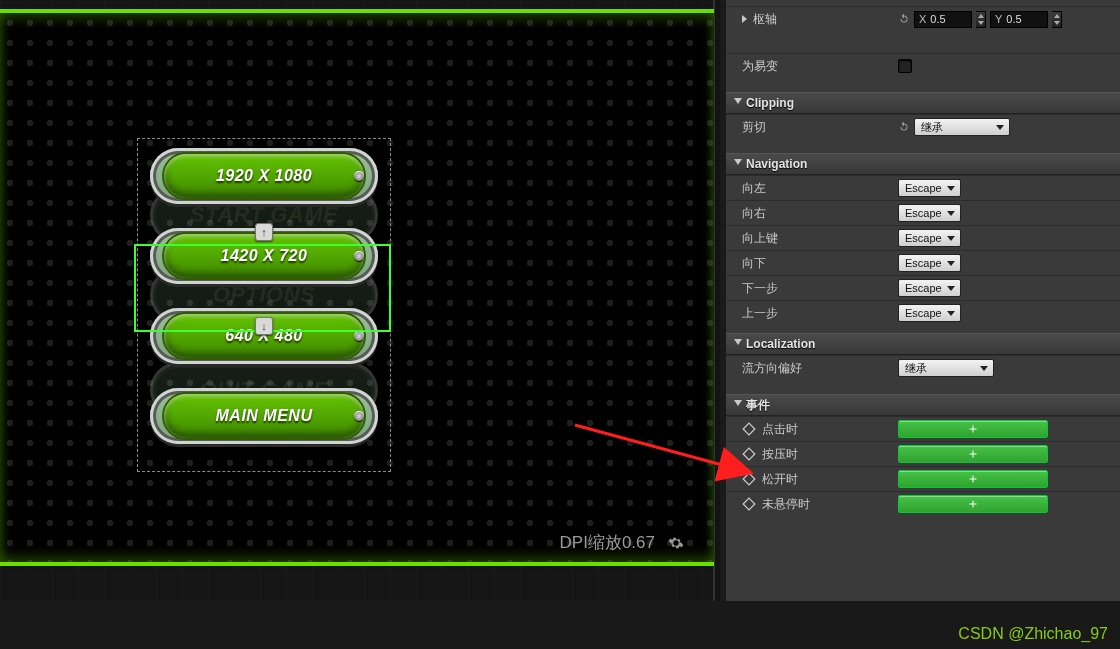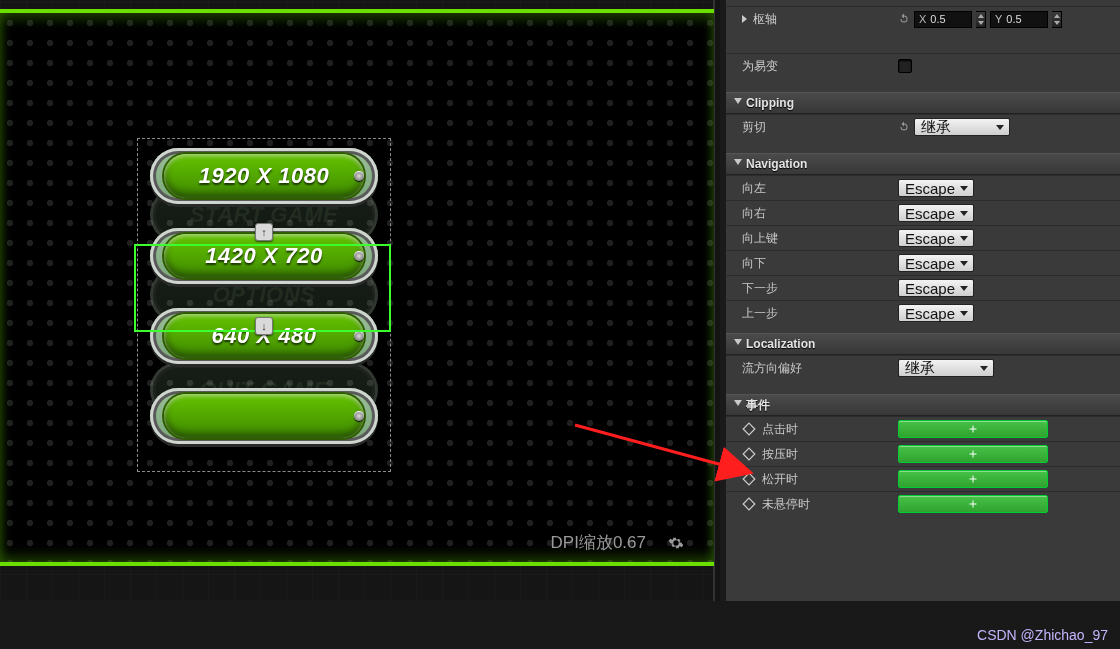--- a/index.html
+++ b/index.html
@@ -44,21 +44,21 @@
   box-shadow: 0 3px 0 #2a2a2a, inset 0 0 0 3px #cfd6cf, inset 0 0 0 6px #5a5a5a;
   display: flex; align-items: center; justify-content: center;
 }
 .menubtn .plate {
   position: absolute; inset: 6px 14px; border-radius: 22px;
   background: linear-gradient(#64c300,#3f8a00);
   box-shadow: inset 0 2px 4px rgba(255,255,255,.5), inset 0 -4px 8px rgba(0,0,0,.5), 0 0 0 2px #2f5c00;
 }
 .menubtn .label {
   position: relative; z-index: 2; font-weight: 900; font-style: italic;
-  font-size: 22px; color: #fff; letter-spacing: .5px;
+  font-size: 16px; color: #fff; letter-spacing: .5px;
   text-shadow: 0 2px 2px rgba(0,0,0,.7);
   font-family: Impact, "Arial Black", sans-serif;
 }
 .menubtn::before, .menubtn::after {
   content:""; position:absolute; top:50%; width:10px; height:10px; margin-top:-5px;
   border-radius:50%; background: radial-gradient(#ddd,#555);
   box-shadow: inset 0 1px 1px #fff, 0 1px 1px #000;
 }
 .menubtn::before { left: 14px; }
 .menubtn::after  { right: 14px; }
@@ -77,21 +77,21 @@
 .arrowhandle {
   position:absolute; width:18px; height:18px; background:#d9d9d9;
   border:1px solid #777; border-radius:3px; left:50%; margin-left:-9px;
   display:flex; align-items:center; justify-content:center; font-size:11px; color:#333;
   box-shadow: 0 1px 2px rgba(0,0,0,.6);
   z-index: 6;
 }
 
 .dpi {
   position:absolute; right: 30px; bottom: 8px; color:#9a9a9a; font-size: 17px;
-  display:flex; align-items:center; gap:22px;
+  display:flex; align-items:center; gap:13px;
 }
 .gear { width:16px; height:16px; }
 .gear svg { width:100%; height:100%; fill:#9a9a9a; }
 
 
 .panel {
   position:absolute; left: 726px; top: 0; right: 0; height: 601px;
   background:#3a3a3a; color:#c9c9c9; font-size:12px; overflow:hidden;
 }
 .row { display:flex; align-items:center; height:25px; border-top:1px solid #2c2c2c; }
@@ -119,39 +119,39 @@
 .spin { width:10px; height:17px; background:linear-gradient(#3b3b3b,#222); border:1px solid #000; border-left:none; position:relative; }
 .spin::before,.spin::after{content:"";position:absolute;left:2px;width:0;height:0;border-left:3px solid transparent;border-right:3px solid transparent;}
 .spin::before{top:2px;border-bottom:4px solid #aaa;}
 .spin::after{bottom:2px;border-top:4px solid #aaa;}
 
 .chk { width:14px; height:14px; background:#222; border:1px solid #000; border-radius:2px; box-shadow: inset 0 1px 2px #000; }
 
 .dd {
   height:18px; min-width:96px; padding:0 18px 0 6px;
   background: linear-gradient(#f3f3f3,#cfcfcf); color:#111; border:1px solid #222;
-  border-radius:2px; display:flex; align-items:center; font-size:15px; position:relative;
+  border-radius:2px; display:flex; align-items:center; font-size:11px; position:relative;
 }
 .dd::after{content:"";position:absolute;right:5px;top:6px;width:0;height:0;border-left:4px solid transparent;border-right:4px solid transparent;border-top:5px solid #222;}
 
 .evadd {
   height:18px; width:150px; background: linear-gradient(#47c247,#2fa32f);
   border:1px solid #0c3; border-radius:2px; display:flex; align-items:center; justify-content:center;
   box-shadow: inset 0 1px 0 rgba(255,255,255,.4);
 }
 .evadd svg{width:12px;height:12px;fill:#fff;}
 .evicon{width:14px;height:14px;}
 .evicon svg{width:100%;height:100%;fill:none;stroke:#cfcfcf;stroke-width:2;}
 
 
 .redarrow { position:absolute; left: 570px; top: 420px; width: 200px; height: 70px; z-index: 50; pointer-events:none; }
 
 
 .watermark {
-  position:absolute; right:12px; bottom:6px; color:#c4b5fd; font-size:14px;
+  position:absolute; right:12px; bottom:6px; color:#84cc16; font-size:16px;
 }
 
 
 .lowstrip { position:absolute; left:0; top:601px; right:0; height:48px; background:#191919; }
 </style>
 </head>
 <body>
 
 <div class="viewport">
   <div class="viewport-inner">
@@ -177,20 +177,21 @@
         <div class="menubtn">
           <div class="plate"></div>
           <span class="label">1420 X 720</span>
         </div>
         <div class="menubtn">
           <div class="plate"></div>
           <span class="label">640 X 480</span>
         </div>
         <div class="menubtn">
           <div class="plate"></div>
+          <span class="label">MAIN MENU</span>
         </div>
       </div>
 
       <div class="sel-inner"></div>
       <div class="arrowhandle" style="left:264px; top:210px;">↑</div>
       <div class="arrowhandle" style="left:264px; top:304px;">↓</div>
 
       <div class="dpi">
         <span>DPI缩放0.67</span>
         <span class="gear">

